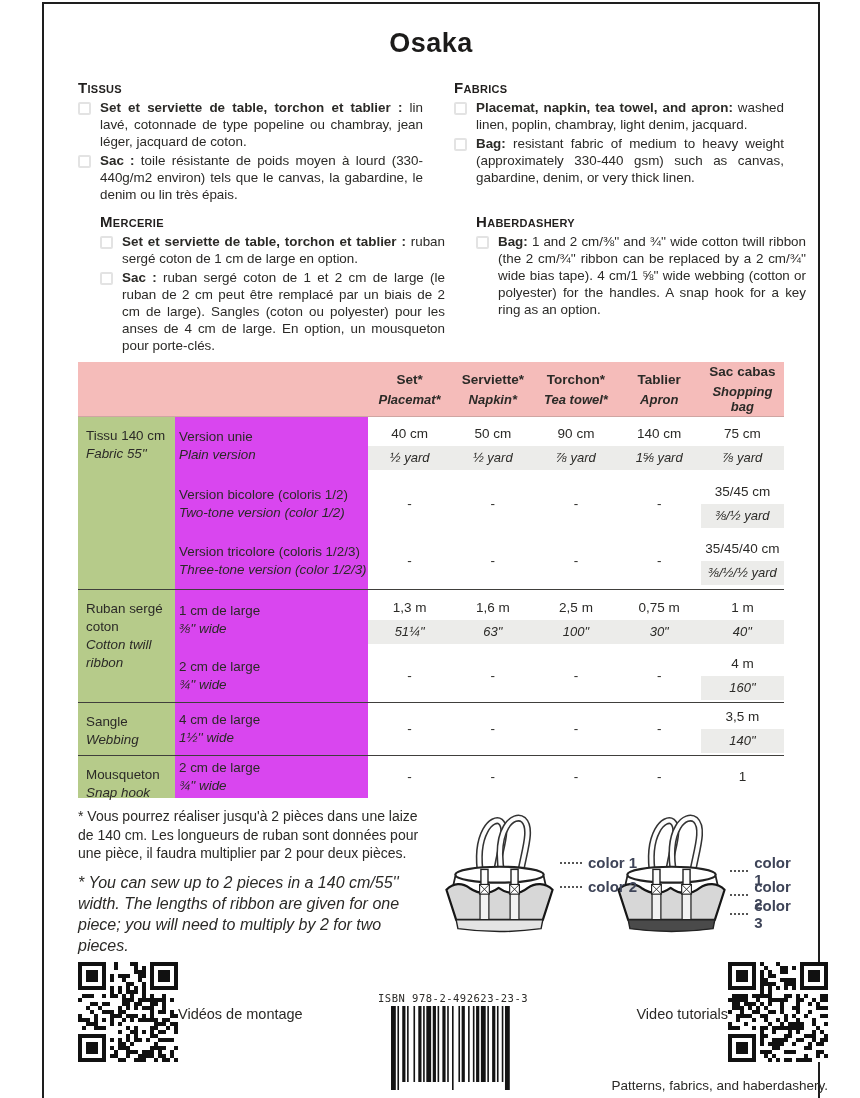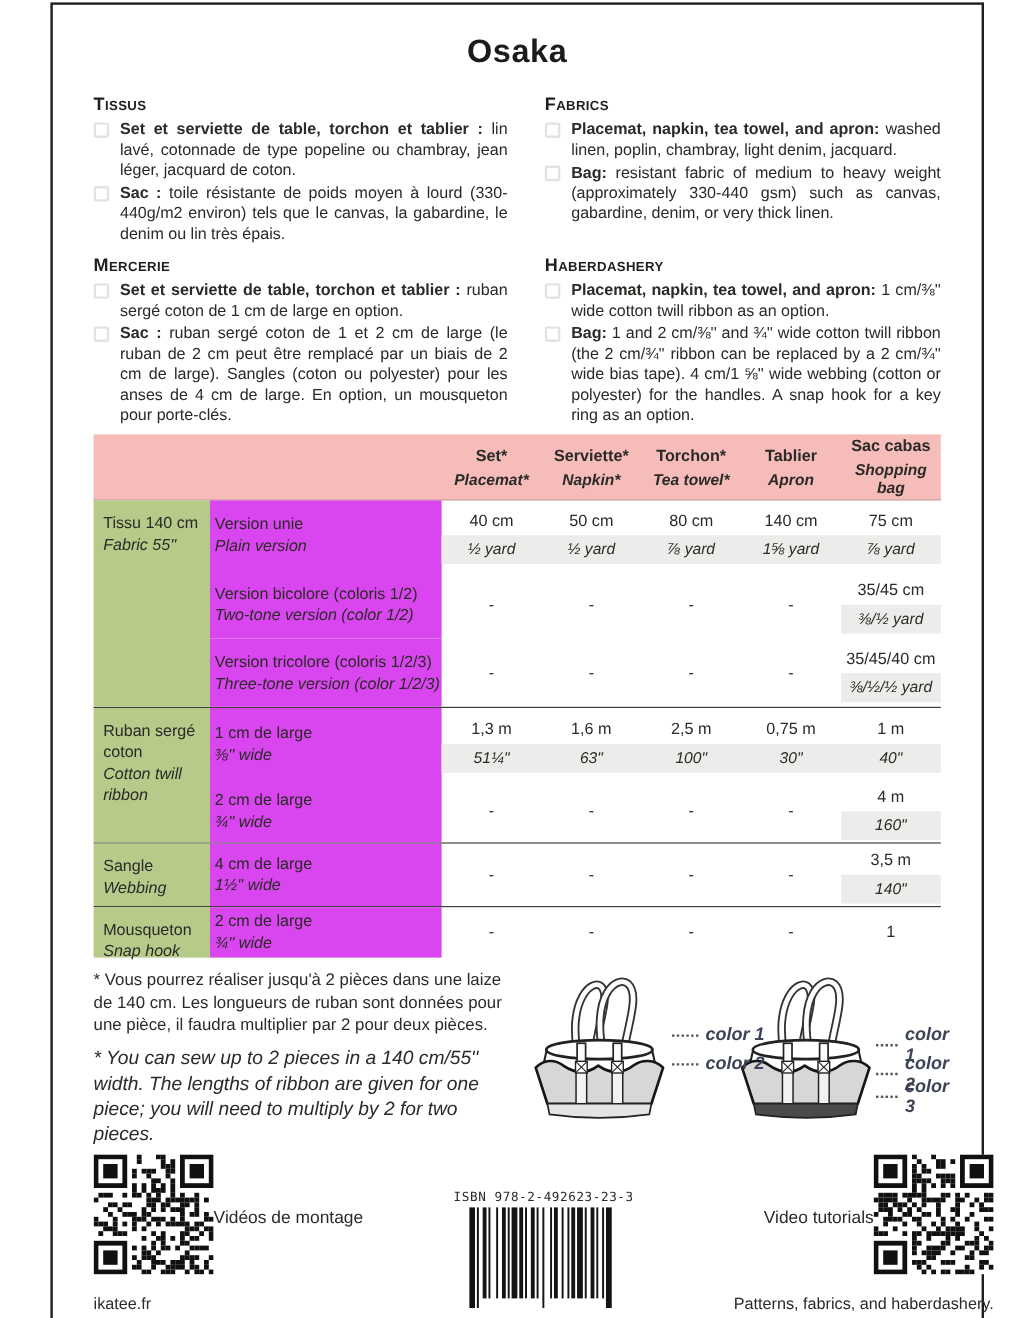--- a/index.html
+++ b/index.html
@@ -5,21 +5,21 @@
   * { margin:0; padding:0; box-sizing:border-box; }
   html,body { width:860px; height:1098px; background:#fff; overflow:hidden;
     font-family:"Liberation Sans","DejaVu Sans",sans-serif; color:#2b2a27; }
   .sheet { position:absolute; left:42px; top:2px; width:778px; height:1120px;
     border:2px solid #1e1e1e; background:#fff; padding:24px 34px 0 34px; }
 
   .title { text-align:center; font-size:27px; font-weight:800; letter-spacing:.5px;
     margin-bottom:20px; color:#1c1b1a; }
 
   .cols { display:grid; grid-template-columns:345px 330px; column-gap:31px; }
-  .cols + .cols { margin-top:10px; }
+  .cols + .cols { margin-top:10px;margin-left:22px; }
   .sec-heading { font-variant:small-caps; font-weight:700; font-size:15px;
     letter-spacing:.3px; margin-bottom:3px; color:#211f1e; }
   .req-item { display:flex; gap:9px; margin-top:2px; }
   .cbx { flex:0 0 13px; width:13px; height:13px; margin-top:3px;
     border:2px solid #e3e3e3; border-radius:2px; background:#fff; }
   .req-text { flex:1; font-size:13.4px; line-height:1.27; text-align:justify; }
   .req-text .lead { font-weight:700; }
 
   
   .req-table { margin-top:8px; width:706px; font-size:13.5px; }
@@ -44,21 +44,21 @@
 
   
   .fnrow { display:flex; gap:8px; margin-top:4px; }
   .footnotes { width:352px; padding-top:5px; }
   .fn-fr { font-size:14px; line-height:1.32; }
   .fn-en { font-size:16px; line-height:1.32; font-style:italic; margin-top:9px; }
   .diagram { position:relative; flex:1; height:132px; }
   .bag { position:absolute; top:0; }
   .bag-left { left:4px; } .bag-right { left:176px; }
   .dlabel { position:absolute; display:flex; align-items:center; gap:6px;
-    font-size:15px; color:#3e4458; font-weight:700;font-style:italic; }
+    font-size:15px; color:#3e4458; font-weight:700; }
   .dlabel .leader { display:inline-block; width:22px; border-top:2px dotted #555; }
 
   
   .footer { display:grid; grid-template-columns:300px 1fr 300px; margin-top:6px; }
   .qr-row { display:flex; align-items:center; }
   .qr-row.right { justify-content:flex-end; }
   .qr-label { font-size:14.5px; }
   .foot-lines { margin-top:11px; font-size:13.5px; line-height:1.35; }
   .fcol-right .foot-lines { text-align:right; }
   .barcode-block { display:flex; flex-direction:column; align-items:center; margin-top:30px; }
@@ -108,24 +108,20 @@
       </div>
       <div class="req-item">
         <span class="cbx"></span>
         <div class="req-text"><span class="lead">Sac :</span> <span>ruban sergé coton de 1 et 2 cm de large (le ruban de 2 cm peut être remplacé par un biais de 2 cm de large). Sangles (coton ou polyester) pour les anses de 4 cm de large. En option, un mousqueton pour porte-clés.</span></div>
       </div>
     </section>
     <section>
       <div class="sec-heading">Haberdashery</div>
       <div class="req-item">
         <span class="cbx"></span>
-        <div class="req-text"><span class="lead">Placemat, napkin, tea towel, and apron:</span> <span>1 cm/⅜'' wide cotton twill ribbon as an option.</span></div>
-      </div>
-      <div class="req-item">
-        <span class="cbx"></span>
         <div class="req-text"><span class="lead">Bag:</span> <span>1 and 2 cm/⅜'' and ¾'' wide cotton twill ribbon (the 2 cm/¾'' ribbon can be replaced by a 2 cm/¾'' wide bias tape). 4 cm/1 ⅝'' wide webbing (cotton or polyester) for the handles. A snap hook for a key ring as an option.</span></div>
       </div>
     </section>
   </div>
 
   <div class="req-table">
     <div class="thead">
       <div class="hcell"></div>
       <div class="hcell"></div>
       <div class="hcell">
@@ -161,21 +157,21 @@
           </div>
           <div class="vcell">
             <div class="m">40 cm</div>
             <div class="i">½ yard</div>
           </div>
           <div class="vcell">
             <div class="m">50 cm</div>
             <div class="i">½ yard</div>
           </div>
           <div class="vcell">
-            <div class="m">80 cm</div>
+            <div class="m">90 cm</div>
             <div class="i">⅞ yard</div>
           </div>
           <div class="vcell">
             <div class="m">140 cm</div>
             <div class="i">1⅝ yard</div>
           </div>
           <div class="vcell">
             <div class="m">75 cm</div>
             <div class="i">⅞ yard</div>
           </div>
@@ -595,21 +591,20 @@
               <rect x="72" y="0" width="28" height="28" fill="#111"></rect>
               <rect x="76" y="4" width="20" height="20" fill="#fff"></rect>
               <rect x="80" y="8" width="12" height="12" fill="#111"></rect>
               <rect x="0" y="72" width="28" height="28" fill="#111"></rect>
               <rect x="4" y="76" width="20" height="20" fill="#fff"></rect>
               <rect x="8" y="80" width="12" height="12" fill="#111"></rect>
             </svg></div>
         <span class="qr-label">Vidéos de montage</span>
       </div>
       <div class="foot-lines">
-        <div>ikatee.fr</div>
       </div>
     </div>
     <div class="barcode-block">
       <div class="isbn">ISBN 978-2-492623-23-3</div>
       <div id="barcode-bars"><svg width="124" height="84">
             <rect x="0.00" y="0" width="4.82" height="84" fill="#141414"></rect>
             <rect x="6.42" y="0" width="1.61" height="84" fill="#141414"></rect>
             <rect x="11.24" y="0" width="3.21" height="76" fill="#141414"></rect>
             <rect x="16.05" y="0" width="1.61" height="76" fill="#141414"></rect>
             <rect x="22.47" y="0" width="1.61" height="76" fill="#141414"></rect>

